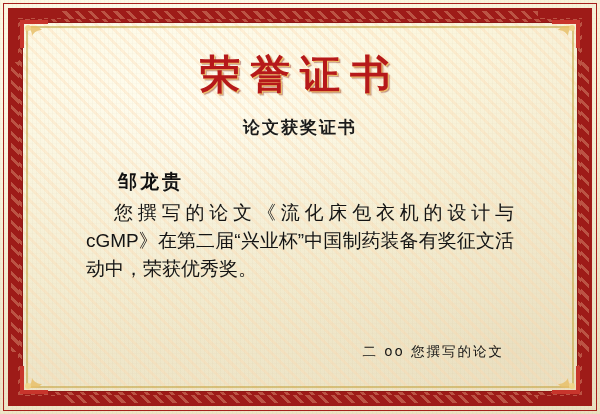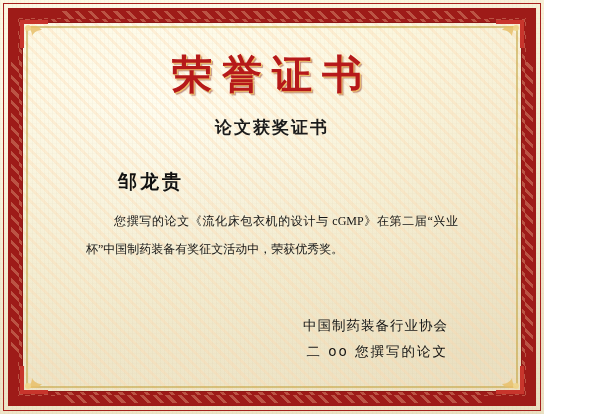--- a/index.html
+++ b/index.html
@@ -9,21 +9,21 @@
   }
   body {
     width: 600px;
     height: 414px;
     overflow: hidden;
     font-family: "DejaVu Sans", "Liberation Sans", sans-serif;
   }
 
   #certificate {
     position: relative;
-    width: 544px;
+    width: 600px;
     height: 414px;
     background:
       radial-gradient(ellipse at 30% 25%, #fffdf0 0%, #fbf6de 45%, #f3ead0 100%);
     box-sizing: border-box;
   }
 
   
   .paper-texture {
     position: absolute;
     inset: 0;
@@ -140,25 +140,25 @@
     color: #111;
   }
   .recipient-suffix {
     margin-left: 8px;
     font-family: "DejaVu Sans", "Liberation Sans", sans-serif;
     font-size: 13px;
     color: #1b1b1b;
   }
 
   .body-para {
-    margin-top: 12px;
+    margin-top: 4px;
     padding: 0 24px 0 24px;
     text-indent: 28px;
-    font-family: Liberation Serif, serif;
-    font-size: 12px;
+    font-family: Liberation Sans, sans-serif;
+    font-size: 19px;
     line-height: 28px;
     color: #141414;
     text-align: justify;
   }
 
   .signoff {
     margin-top: auto;
     margin-bottom: 6px;
     padding-right: 34px;
     text-align: right;
@@ -220,18 +220,17 @@
 
     <div class="sub-title">论文获奖证书</div>
 
     <div class="recipient-row">
       <span class="recipient-name">邹龙贵</span>
     </div>
 
     <div class="body-para">您撰写的论文《流化床包衣机的设计与 cGMP》在第二届“兴业杯”中国制药装备有奖征文活动中，荣获优秀奖。</div>
 
     <div class="signoff">
-      <div class="org">中国制药装备行业协会</div>
       <div class="date">二 oo 您撰写的论文</div>
     </div>
 
   </div>
 </div>
 
 </body></html>

